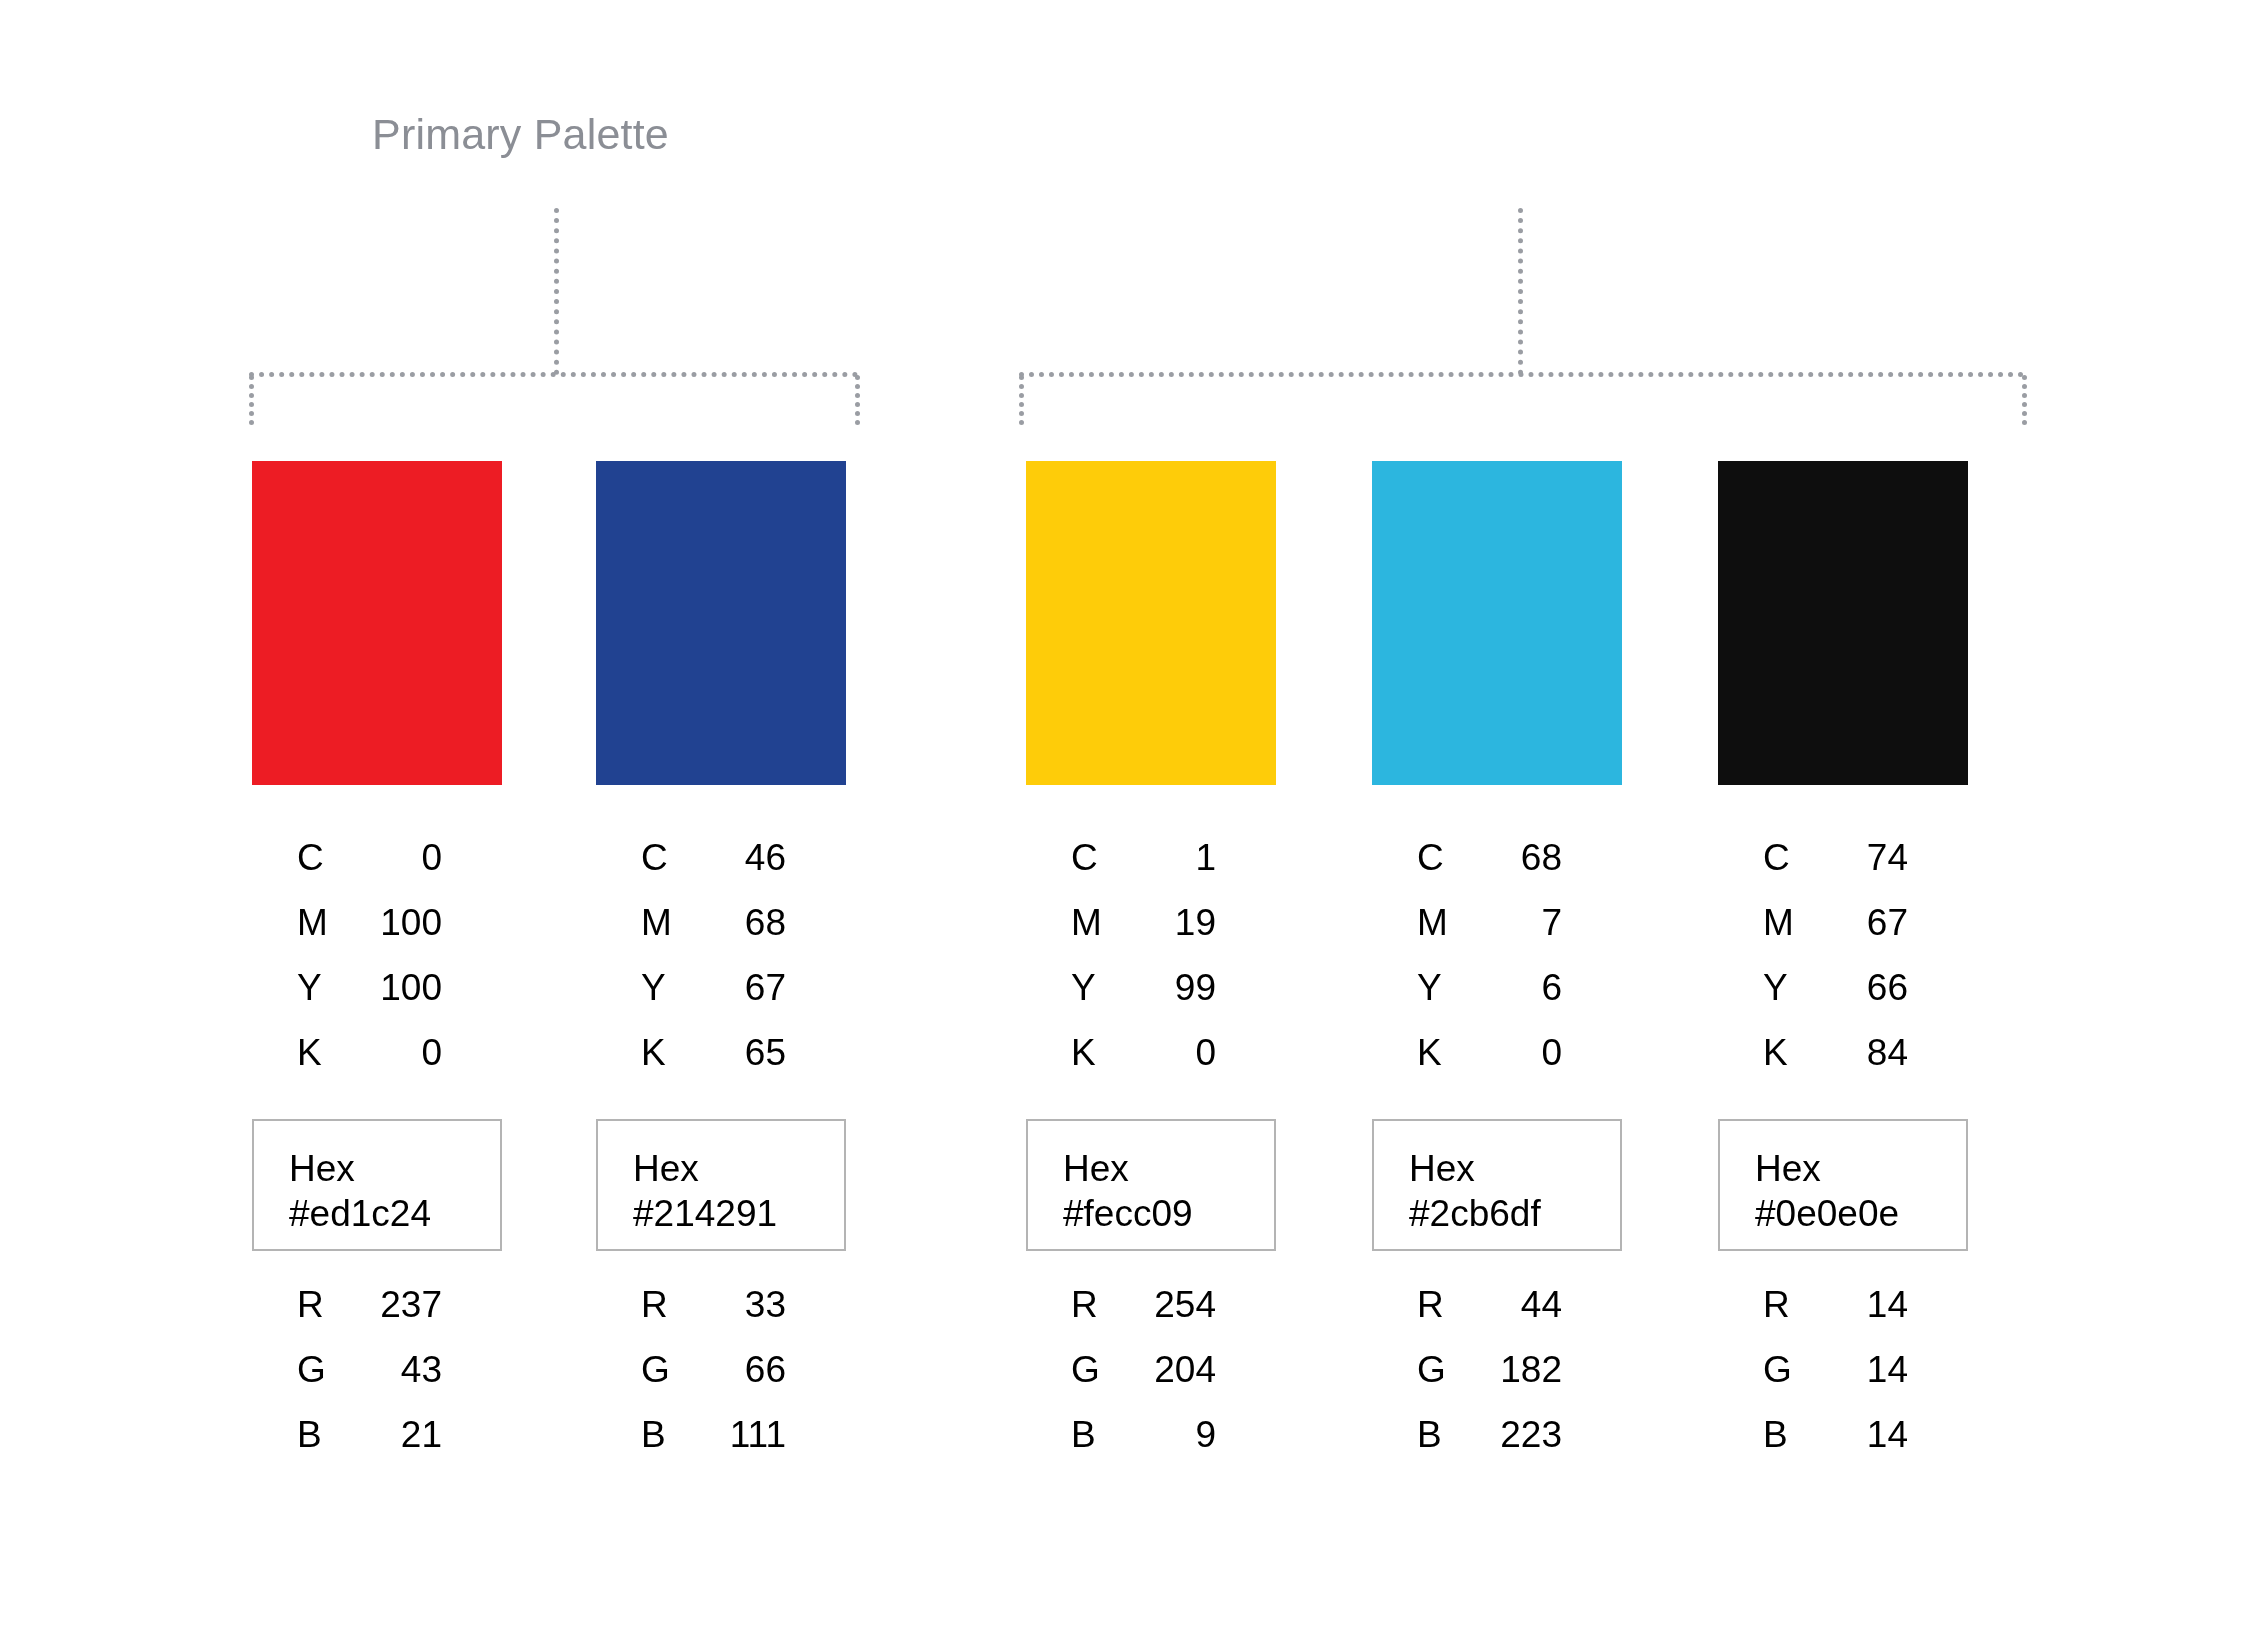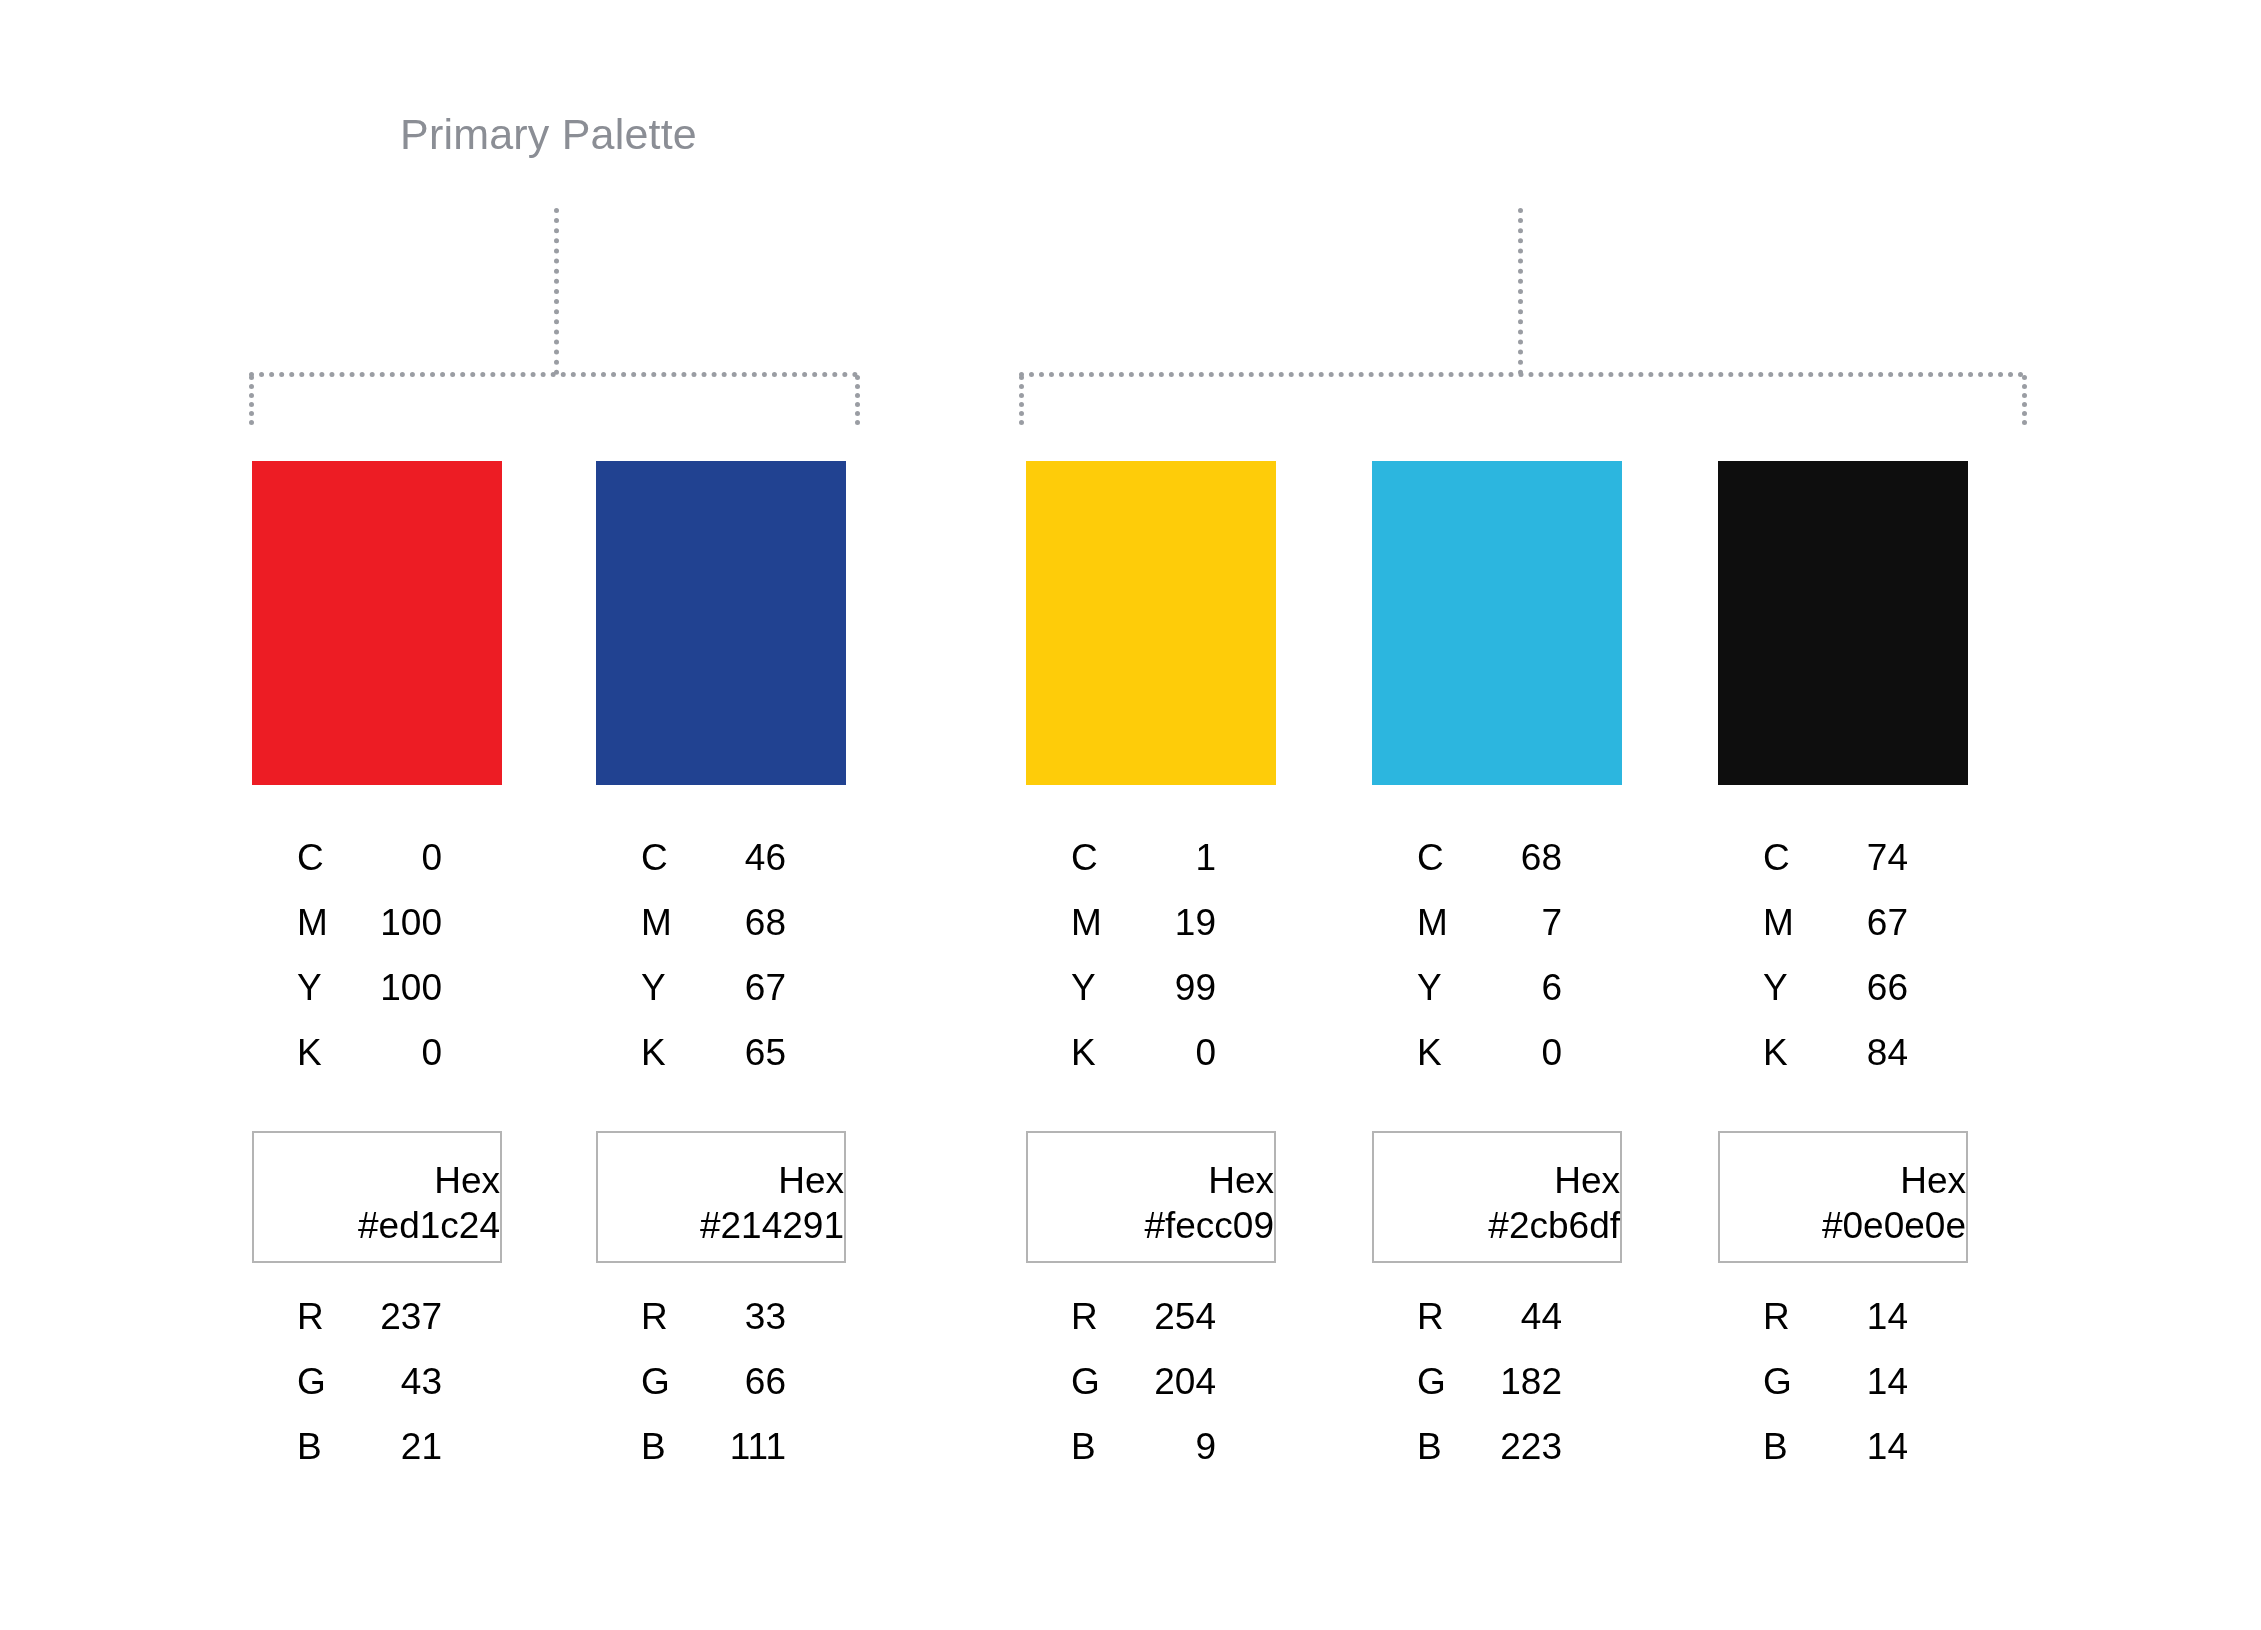--- a/index.html
+++ b/index.html
@@ -22,21 +22,21 @@
 
   
   .group-title {
     position: absolute;
     color: #8b8e95;
     font-size: 43px;
     font-weight: 400;
     letter-spacing: 0.2px;
     white-space: nowrap;
   }
-  #title-primary   { left: 400px;  top: 110px; text-align: center; }
+  #title-primary   { left: 372px;  top: 110px; text-align: center; }
   #title-secondary { left: 1328px; top: 117px; }
 
   
   .bracket { position: absolute; }
 
   .bracket .stem {
     position: absolute;
     width: 0;
     border-left: 5.8px dotted #9a9da3;
   }
@@ -88,27 +88,26 @@
     font-size: 37px;
     color: #000000;
     line-height: 1;
   }
 
   .cmyk-block { margin-top: 54px; }
   .rgb-block  { margin-top: 35px; }
 
   
   .hexbox {
-    margin-top: 32px;
+    margin-top: 20px;
     width: 250px;
     height: 132px;
     border: 2.5px solid #b4b4b4;
     box-sizing: border-box;
     padding: 25px 0 0 35px;
-    text-align: right;
   }
   .hexbox .hex-label,
   .hexbox .hex-value {
     font-size: 37px;
     color: #000000;
     line-height: 1.22;
     white-space: nowrap;
   }
 </style>
 </head>

